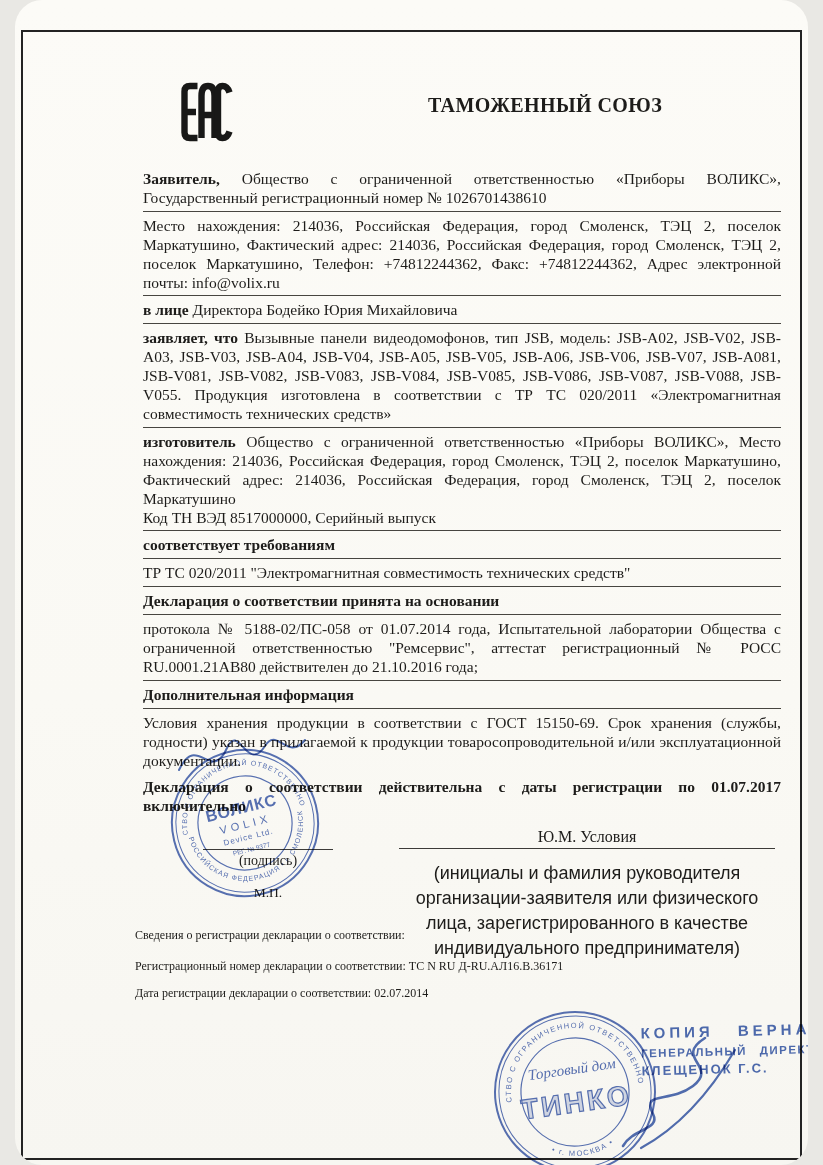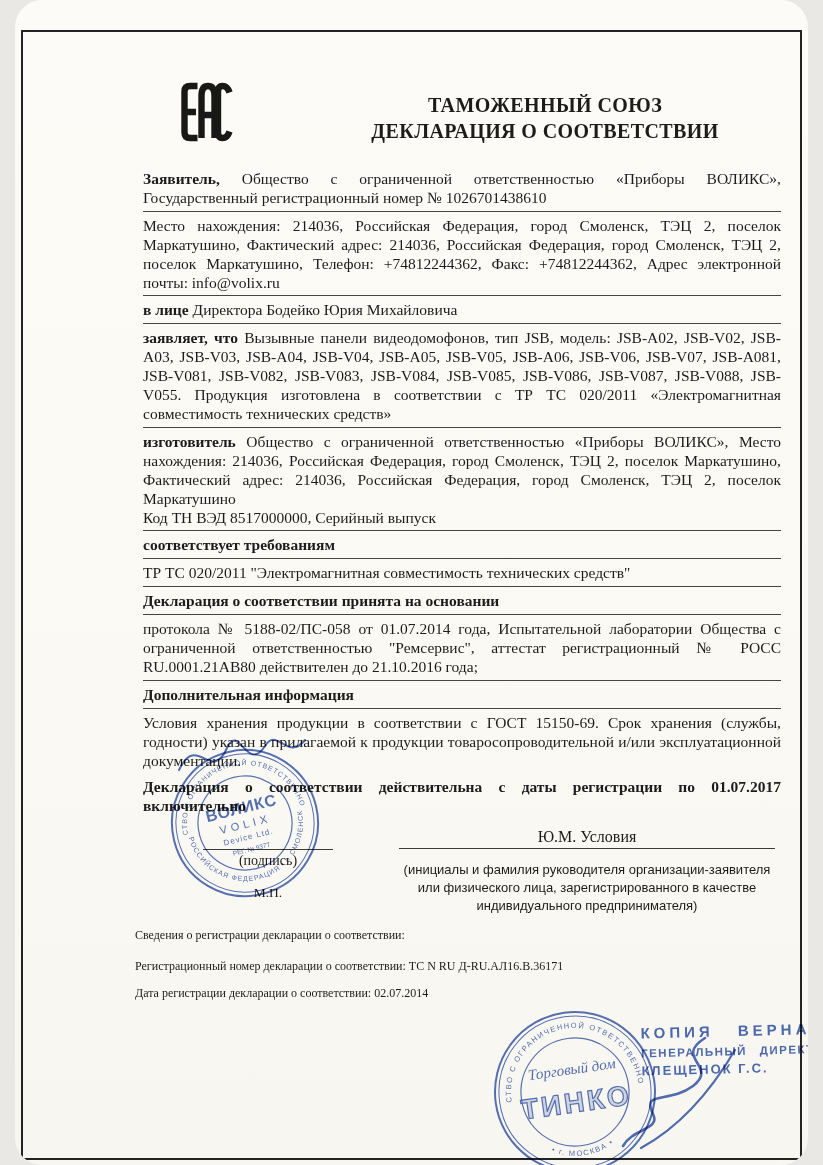--- a/index.html
+++ b/index.html
@@ -25,21 +25,21 @@
   .just{text-align:justify;}
 
   .sig-row{display:flex;margin-top:8px;}
   .sig-left{width:250px;text-align:center;padding-top:14px;}
   .sig-line-short{border-bottom:1px solid #3c3b38;width:130px;margin:0 auto;height:8px;}
   .sig-podpis{font-size:14px;margin-top:2px;}
   .sig-mp{font-size:13.5px;margin-top:16px;}
   .sig-right{flex:1;text-align:center;}
   .sig-name{font-size:16px;margin-bottom:1px;}
   .sig-line{border-bottom:1px solid #3c3b38;width:97%;margin:0 auto 5px;}
-  .sig-caption{font-family:"Liberation Sans",sans-serif;font-size:13px;line-height:1.4;width:370px;margin:12px auto;}
+  .sig-caption{font-family:"Liberation Sans",sans-serif;font-size:18px;line-height:1.4;width:370px;margin:12px auto;}
 
   .reg-block{position:absolute;left:120px;top:928px;width:640px;font-weight:normal;font-size:12px;}
   .reg-heading{margin-bottom:16px;}
   .reg-number{margin-bottom:12px;}
 
   .stamp{position:absolute;mix-blend-mode:multiply;opacity:.92;}
   .stamp-volix{left:142px;top:745px;}
   .stamp-pico{left:458px;top:1008px;}
   .scribble{position:absolute;mix-blend-mode:multiply;opacity:.9;}
   .scribble-podpis{left:156px;top:718px;}
@@ -61,21 +61,20 @@
   <svg class="eac-logo" width="52" height="60" viewBox="0 0 52 60" aria-label="EAC">
     <g stroke="#181817" stroke-width="6.4" fill="none" stroke-linecap="butt">
       <path d="M16.5,4 H9 Q3.5,4 3.5,9.5 V50.5 Q3.5,56 9,56 H16.5 M4.5,30 H15"></path>
       <path d="M20.5,56 V14 Q20.5,4 27,4 Q33.5,4 33.5,14 V56 M20.5,33 H33.5"></path>
       <path d="M48.5,10.5 Q46.5,4 41.5,4 Q37,4 37,9.5 V50.5 Q37,56 41.5,56 Q46.5,56 48.5,49.5"></path>
     </g>
   </svg>
 
   <div class="titles">
     <div>ТАМОЖЕННЫЙ СОЮЗ</div>
-    <div>ДЕКЛАРАЦИЯ О СООТВЕТСТВИИ</div>
   </div>
 
   <div class="content">
 
     <div class="sec">
       <p class="just"><span class="lead">Заявитель,</span><span> Общество с ограниченной ответственностью «Приборы ВОЛИКС», Государственный регистрационный номер № 1026701438610</span></p>
     </div>
 
     <div class="sec">
       <p class="just">Место нахождения: 214036, Российская Федерация, город Смоленск, ТЭЦ 2, поселок Маркатушино, Фактический адрес: 214036, Российская Федерация, город Смоленск, ТЭЦ 2, поселок Маркатушино, Телефон: +74812244362, Факс: +74812244362, Адрес электронной почты: info@volix.ru</p>

